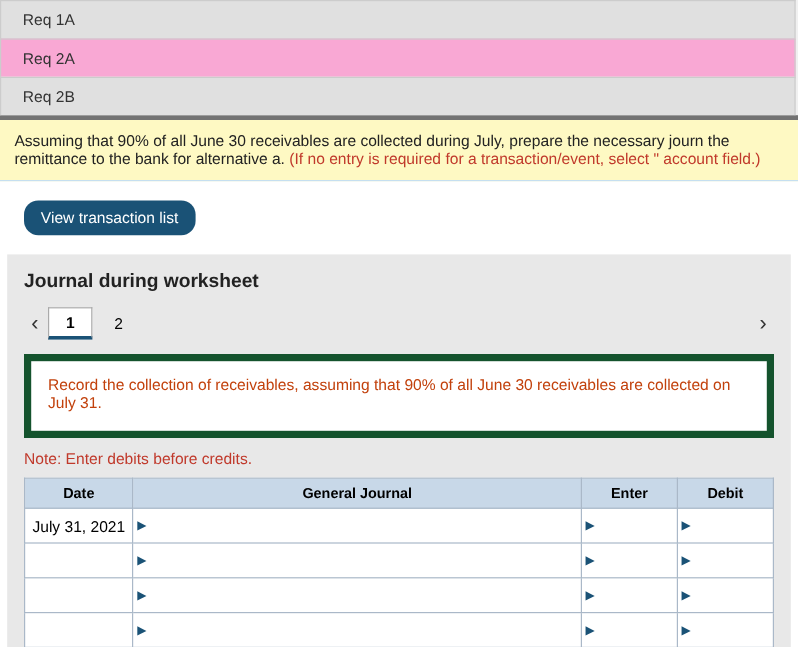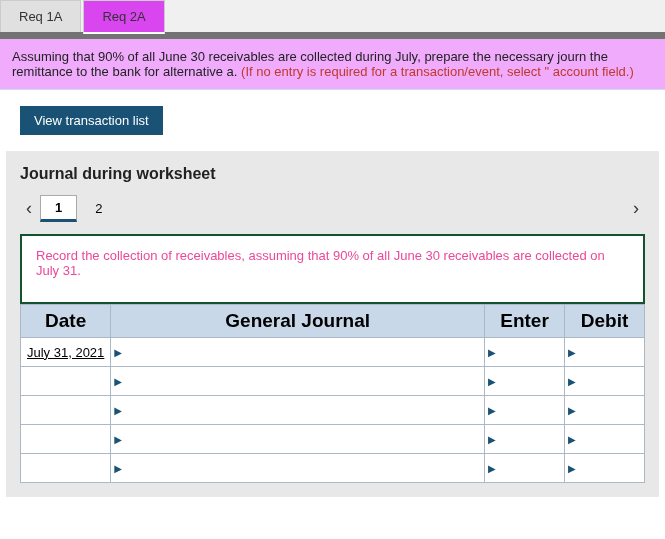--- a/index.html
+++ b/index.html
@@ -6,63 +6,64 @@
     body {
       font-family: Arial, sans-serif;
       font-size: 13px;
       background: #fff;
       width: 665px;
     }
 
     
     .tabs {
       display: flex;
-      border-bottom: 7px solid #737373;
+      border-bottom: 4px solid #737373;
       background: #f0f0f0;
+      flex-direction: column;
     }
     .tab {
       padding: 8px 18px;
       cursor: pointer;
       border: 1px solid #ccc;
       border-bottom: none;
       background: #e0e0e0;
       margin-right: 2px;
       font-size: 13px;
       color: #333;
     }
     .tab.active {
-      background: #d946ef;
+      background: #f9a8d4;
       border-bottom: 2px solid #fff;
       margin-bottom: -2px;
       font-weight: normal;
     }
 
     
     .instruction-box {
-      background: #f0abfc;
+      background: #fef9c3;
       padding: 10px 12px;
       font-size: 13px;
       color: #222;
       border-bottom: 1px solid #c5dff0;
     }
     .instruction-box .red-text {
       color: #c0392b;
     }
 
     
     .btn-view {
       display: inline-block;
       margin: 10px 12px;
       padding: 7px 14px;
       background: #1a5276;
       color: #fff;
       border: none;
       font-size: 13px;
       cursor: pointer;
-      border-radius: 0;
+      border-radius: 12px;
     }
 
     
     .worksheet-container {
       background: #e8e8e8;
       padding: 14px 14px 14px 14px;
       margin: 0 6px 6px 6px;
     }
     .worksheet-title {
       font-size: 16px;
@@ -98,45 +99,46 @@
     .page-box-num {
       padding: 4px 14px;
       font-size: 13px;
       margin: 0 2px;
       cursor: pointer;
     }
 
     
     .description-box {
       background: #fff;
-      border: 2px solid #14532d;
+      border: 6px solid #14532d;
       padding: 12px 14px;
       font-size: 13px;
-      color: #ec4899;
+      color: #c2410c;
+      margin-bottom: 10px;
       min-height: 70px;
     }
 
     
     .note-text {
       color: #c0392b;
       font-size: 13px;
       margin-bottom: 8px;
     }
 
     
     .journal-table {
       width: 100%;
       border-collapse: collapse;
       background: #fff;
     }
     .journal-table thead tr th {
       background: #c8d8e8;
       border: 1px solid #aab8c8;
       padding: 5px 8px;
-      font-size: 19px;
+      font-size: 12px;
       font-weight: bold;
       text-align: center;
     }
     .journal-table thead tr th:first-child {
       text-align: center;
       width: 90px;
     }
     .journal-table thead tr th:nth-child(2) {
       text-align: center;
     }
@@ -157,21 +159,20 @@
       outline: none;
       padding: 3px 6px;
       font-size: 13px;
       background: transparent;
     }
     .journal-table tbody tr td.date-cell {
       padding: 4px 6px;
       font-size: 13px;
       vertical-align: middle;
       white-space: nowrap;
-      text-decoration: underline;
     }
     .journal-table tbody tr td .cell-with-arrow {
       display: flex;
       align-items: center;
       height: 28px;
       position: relative;
     }
     .journal-table tbody tr td .cell-with-arrow input {
       flex: 1;
     }
@@ -184,20 +185,21 @@
     .blue-arrow {
       color: #1a5276;
     }
   </style>
 </head>
 <body>
 
 <div class="tabs">
   <div class="tab">Req 1A</div>
   <div class="tab active">Req 2A</div>
+  <div class="tab">Req 2B</div>
 </div>
 
 <div class="instruction-box">
   <span>Assuming that 90% of all June 30 receivables are collected during July, prepare the necessary journ the remittance to the bank for alternative a.</span>
   <span class="red-text">(If no entry is required for a transaction/event, select " account field.)</span>
 </div>
 
 <div style="padding: 6px 8px;">
   <button class="btn-view">View transaction list</button>
 </div>
@@ -208,20 +210,21 @@
   <div class="page-nav">
     <span class="nav-arrow">‹</span>
     <div class="page-box active">1</div>
     <div class="page-box-num">2</div>
     <span style="flex:1;"></span>
     <span class="nav-arrow">›</span>
   </div>
 
   <div class="description-box">Record the collection of receivables, assuming that 90% of all June 30 receivables are collected on July 31.</div>
 
+  <div class="note-text">Note: Enter debits before credits.</div>
 
   <table class="journal-table">
     <thead>
       <tr>
         <th>Date</th>
         <th>General Journal</th>
         <th>Enter</th>
         <th>Debit</th>
       </tr>
     </thead>

